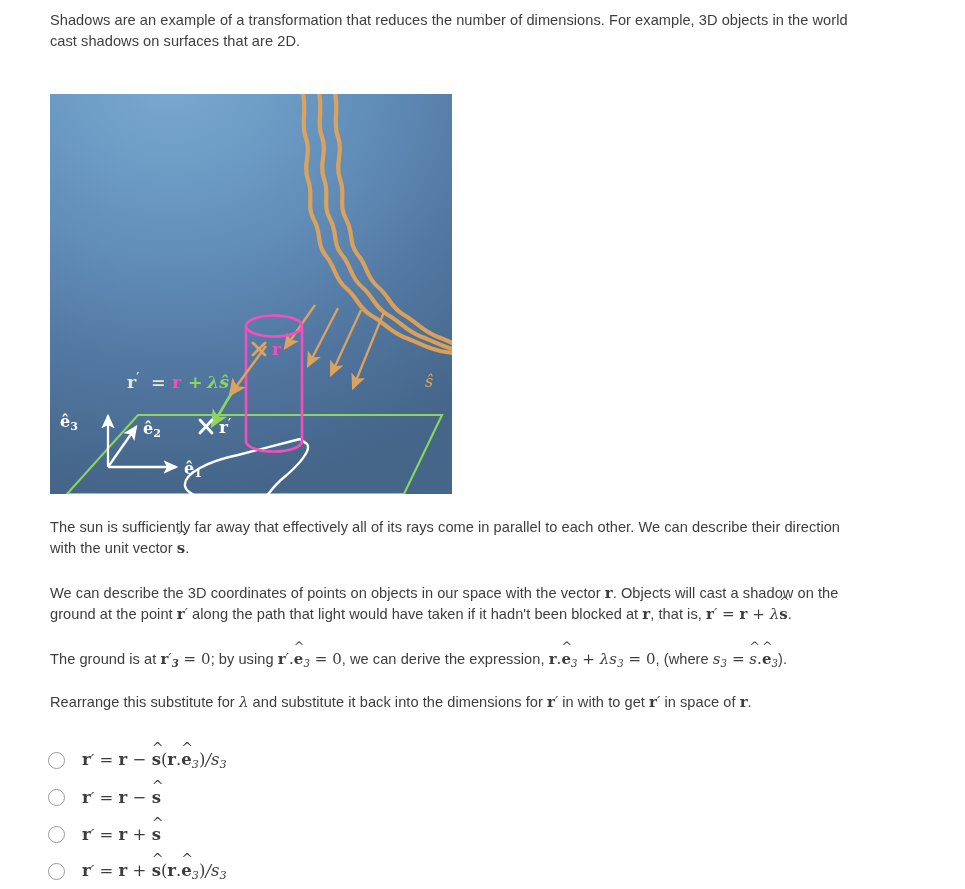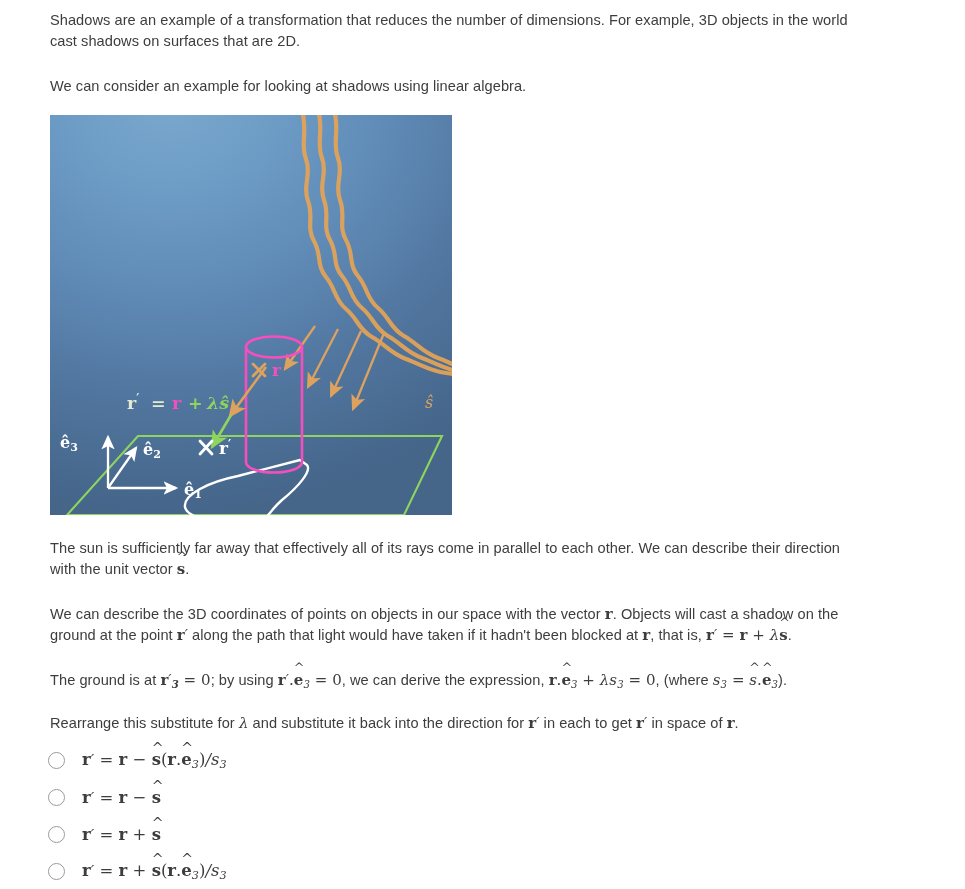--- a/index.html
+++ b/index.html
@@ -114,21 +114,20 @@
 </head>
 <body>
 
 <div class="page">
   <div class="content">
 
     <p class="para">Shadows are an example of a transformation that reduces the number of dimensions. For example, 3D objects in the world cast shadows on surfaces that are 2D.</p>
 
     <div class="gap-a"></div>
 
-    <p class="para">We can consider an example for looking at shadows using linear algebra.</p>
 
     <div class="gap-b"></div>
 
     <div class="figure">
       <svg width="402" height="400" viewBox="0 0 402 400">
         <defs>
           <marker id="arrOr" markerWidth="7" markerHeight="7" refX="5.2" refY="3.2" orient="auto">
             <path d="M0,0.4 L6.2,3.2 L0,6.0 L1.5,3.2 Z" fill="#e4a457"></path>
           </marker>
           <marker id="arrOr2" markerWidth="8" markerHeight="8" refX="6.0" refY="3.6" orient="auto">
@@ -213,21 +212,21 @@
     <div class="gap-d"></div>
 
     <p class="para"><span>We can describe the 3D coordinates of points on objects in our space with the vector </span><span class="m mb">r</span><span>. Objects will cast a shadow on the ground at the point </span><span class="m mb">r<span class="prime">′</span></span><span> along the path that light would have taken if it hadn't been blocked at </span><span class="m mb">r</span><span>, that is, </span><span class="m"><span class="mb">r<span class="prime">′</span></span> = <span class="mb">r</span> + <span class="mi">λ</span><span class="mb hatwrap"><span class="hatc">^</span>s</span></span><span>.</span></p>
 
     <div class="gap-e"></div>
 
     <p class="para"><span>The ground is at </span><span class="m"><span class="mb">r<span class="prime">′</span><sub class="ms">3</sub></span> = 0</span><span>; by using </span><span class="m"><span class="mb">r<span class="prime">′</span></span>.<span class="mb hatwrap"><span class="hatc">^</span>e</span><sub class="ms">3</sub> = 0</span><span>, we can derive the expression, </span><span class="m"><span class="mb">r</span>.<span class="mb hatwrap"><span class="hatc">^</span>e</span><sub class="ms">3</sub> + <span class="mi">λs</span><sub class="ms">3</sub> = 0</span><span>, (where </span><span class="m"><span class="mi">s</span><sub class="ms">3</sub> = <span class="hatwrap"><span class="hatc">^</span><span class="mi">s</span></span>.<span class="mb hatwrap"><span class="hatc">^</span>e</span><sub class="ms">3</sub></span><span>).</span></p>
 
     <div class="gap-f"></div>
 
-    <p class="para"><span>Rearrange this substitute for </span><span class="m mi">λ</span><span> and substitute it back into the direction for </span><span class="m mb">r<span class="prime">′</span></span><span> in each to get </span><span class="m mb">r<span class="prime">′</span></span><span> in space of </span><span class="m mb">r</span><span>.</span></p>
+    <p class="para"><span>Rearrange this substitute for </span><span class="m mi">λ</span><span> and substitute it back into the dimensions for </span><span class="m mb">r<span class="prime">′</span></span><span> in with to get </span><span class="m mb">r<span class="prime">′</span></span><span> in space of </span><span class="m mb">r</span><span>.</span></p>
 
   </div>
 
   <div class="options">
 
     <div class="opt-row">
       <span class="radio"></span>
       <span class="opt-math"><span class="mb">r<span class="prime">′</span></span> = <span class="mb">r</span> − <span class="mb hatwrap"><span class="hatc">^</span>s</span>(<span class="mb">r</span>.<span class="mb hatwrap"><span class="hatc">^</span>e</span><sub class="ms">3</sub>)<span class="frac-s">/</span><span class="mi">s</span><sub class="ms">3</sub></span>
     </div>
 

